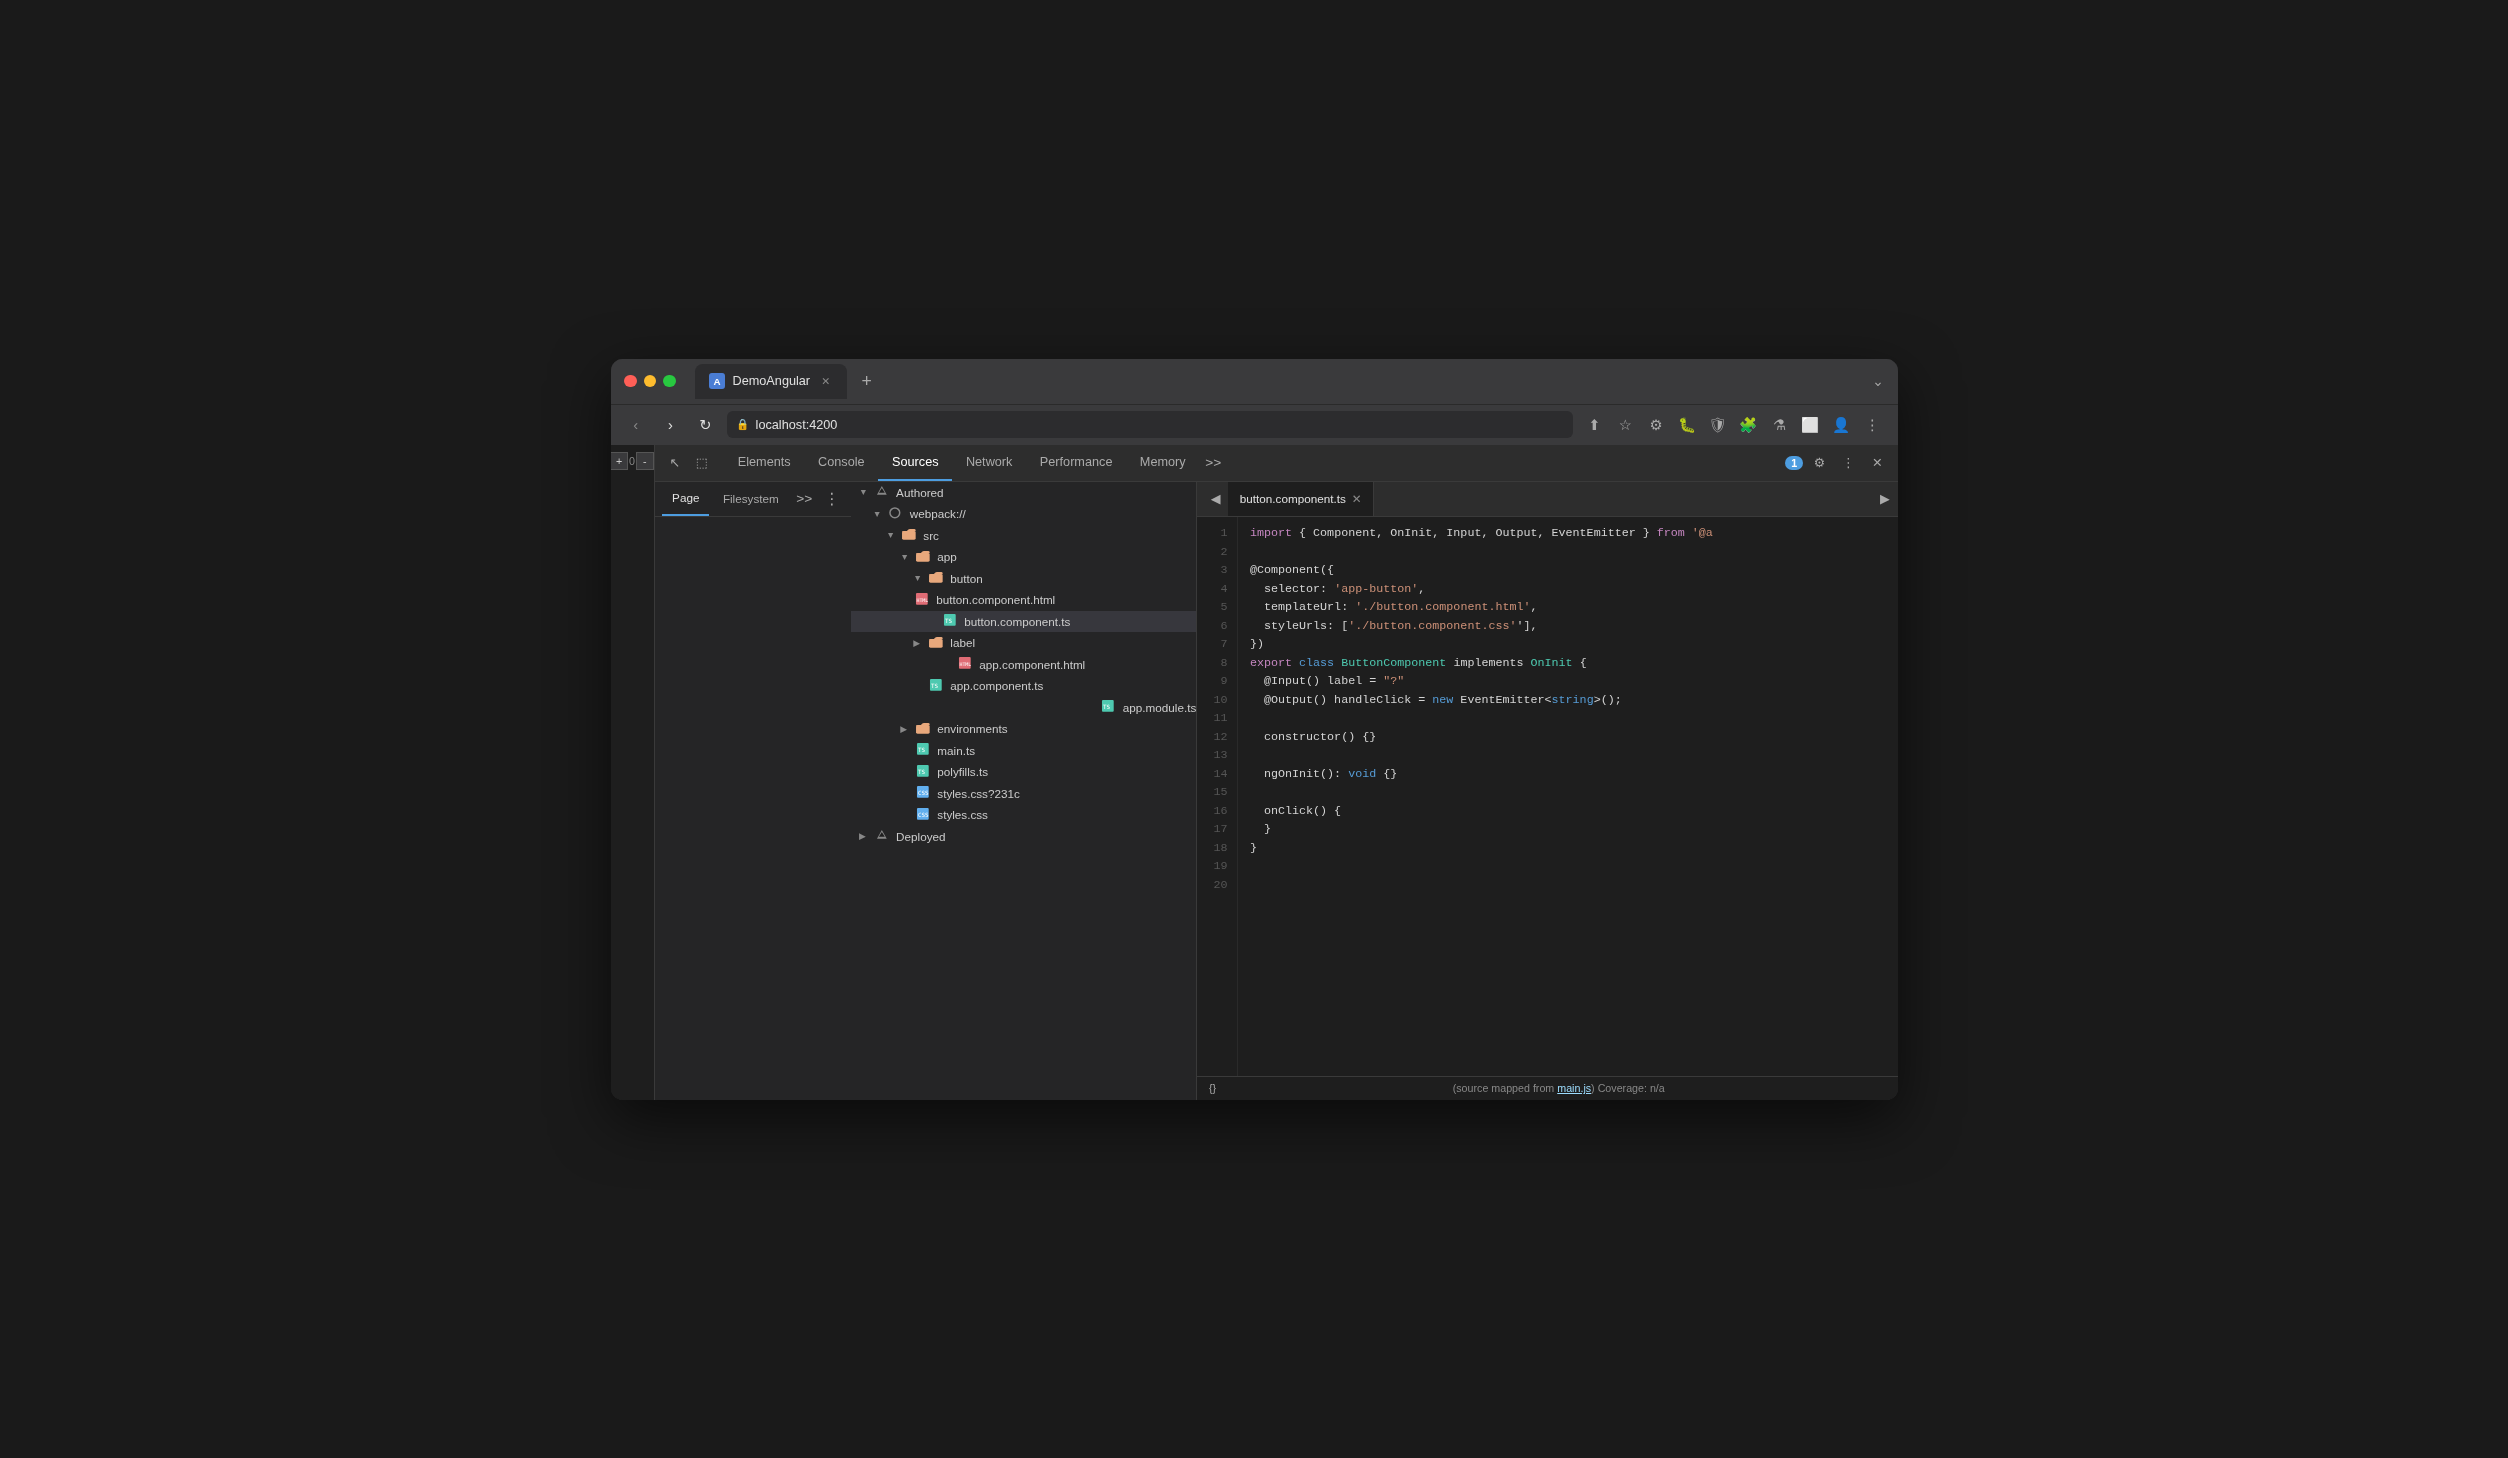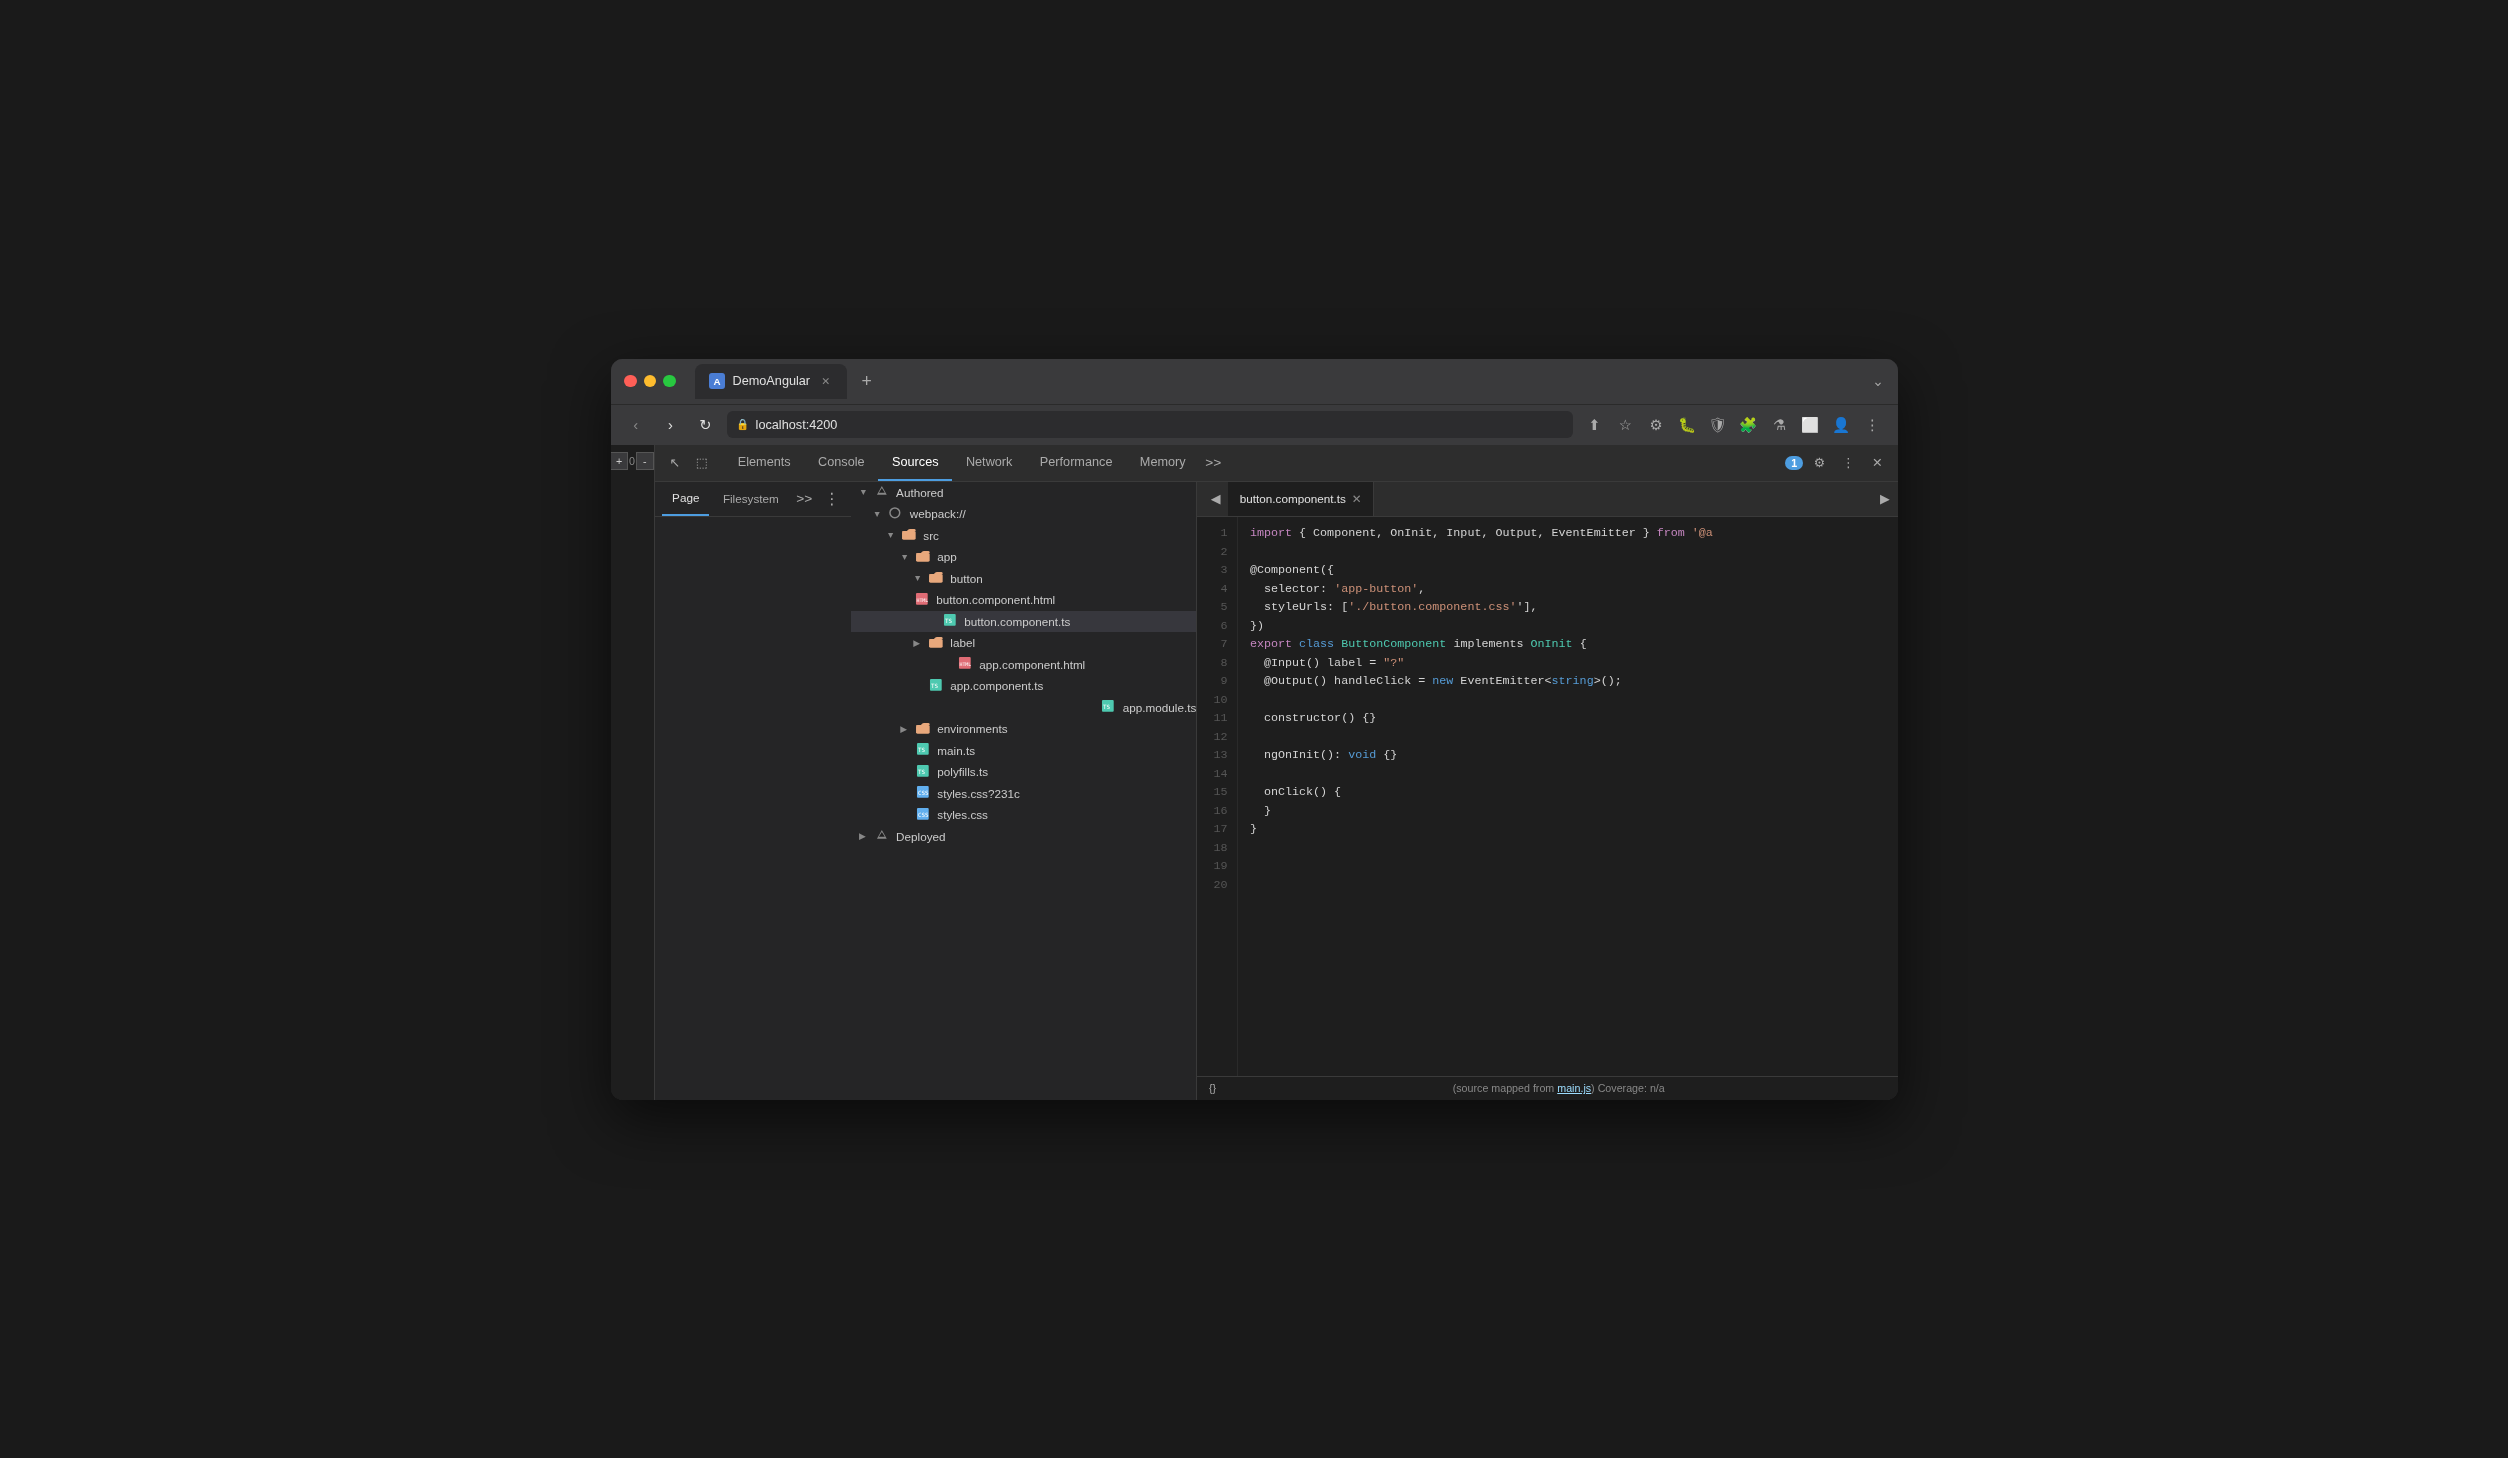--- a/index.html
+++ b/index.html
@@ -748,20 +748,21 @@
                   <div class="line-num">17</div>
                   <div class="line-num">18</div>
                   <div class="line-num">19</div>
                   <div class="line-num">20</div>
                 </div>
               <div class="code-content" id="code-content-container">
                   <div class="code-line"><span class="kw">import</span><span class="plain"> { Component, OnInit, Input, Output, EventEmitter } </span><span class="kw">from</span><span class="plain"> </span><span class="str">'@a</span></div>
                   <div class="code-line">&nbsp;</div>
                   <div class="code-line"><span class="plain">@Component({</span></div>
                   <div class="code-line"><span class="plain">  selector: </span><span class="str">'app-button'</span><span class="plain">,</span></div>
+                  <div class="code-line"><span class="plain">  templateUrl: </span><span class="str">'./button.component.html'</span><span class="plain">,</span></div>
                   <div class="code-line"><span class="plain">  styleUrls: [</span><span class="str">'./button.component.css'</span><span class="plain">'],</span></div>
                   <div class="code-line"><span class="plain">})
 </span></div>
                   <div class="code-line"><span class="kw">export</span><span class="plain"> </span><span class="kw-blue">class</span><span class="plain"> </span><span class="cls">ButtonComponent</span><span class="plain"> implements </span><span class="cls">OnInit</span><span class="plain"> {</span></div>
                   <div class="code-line"><span class="plain">  @Input() label = </span><span class="str">"?"</span></div>
                   <div class="code-line"><span class="plain">  @Output() handleClick = </span><span class="kw-blue">new</span><span class="plain"> EventEmitter&lt;</span><span class="kw-blue">string</span><span class="plain">&gt;();</span></div>
                   <div class="code-line">&nbsp;</div>
                   <div class="code-line"><span class="plain">  constructor() {}</span></div>
                   <div class="code-line">&nbsp;</div>
                   <div class="code-line"><span class="plain">  ngOnInit(): </span><span class="kw-blue">void</span><span class="plain"> {}</span></div>

